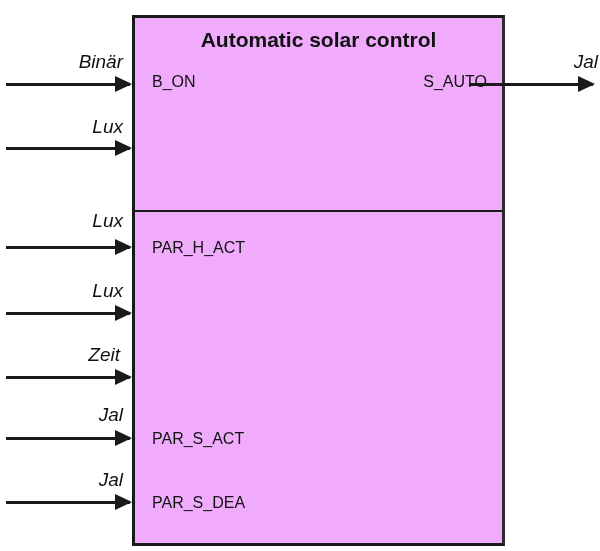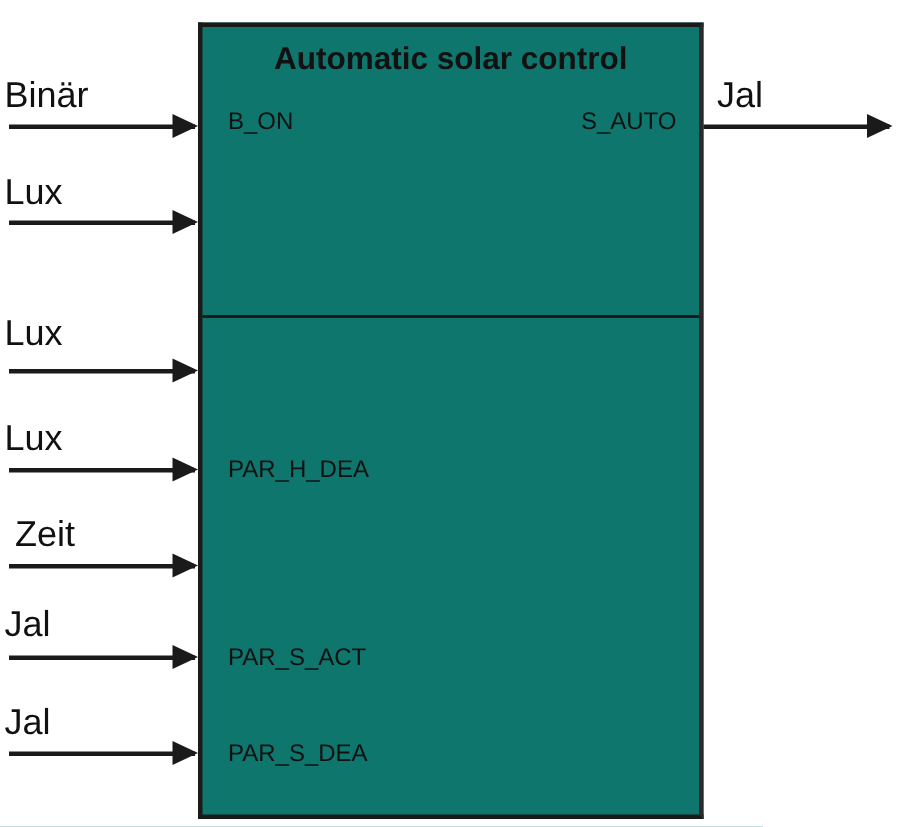--- a/index.html
+++ b/index.html
@@ -1,49 +1,49 @@
 <!DOCTYPE html>
 <html><head>
 <meta charset="utf-8">
 <style>
   html, body { margin: 0; padding: 0; background: #ffffff; }
   body { width: 600px; height: 551px; position: relative; overflow: hidden;
          font-family: "Liberation Sans", "DejaVu Sans", sans-serif; color: #111; }
   .block { position: absolute; left: 132px; top: 15px; width: 331px; height: 525px;
-           border: 3px solid #1a1a1a; border-right-color: #2a2a2a; background: #0f766e; }
+           border: 3px solid #1a1a1a; border-right-color: #2a2a2a; background: #f0abfc; padding-left: 36px; }
   .divider { position: absolute; left: 0; right: 0; top: 192px; height: 0;
              border-top: 2px solid #1a1a1a; }
   .title { position: absolute; left: 0; right: 0; top: 10px; text-align: center;
            font-weight: bold; font-size: 21px; }
   .port { position: absolute; font-size: 16px; line-height: 1; }
   .port.in { left: 17px; }
   .port.out { right: 15px; }
-  .sig { position: absolute; font-size: 24px; line-height: 1; text-align: left; width: 120px; }
+  .sig { position: absolute; font-style: italic; font-size: 19px; line-height: 1; text-align: right; width: 120px; }
   .arrow { position: absolute; height: 3px; background: #1a1a1a; }
   .arrow::after { content: ""; position: absolute; right: -2px; top: -7px;
                   border-left: 17px solid #1a1a1a; border-top: 8px solid transparent; border-bottom: 8px solid transparent; }
 </style>
 </head>
 <body>
 
 <div class="block">
   <div class="title">Automatic solar control</div>
   <div class="port in" style="top:56px">B_ON</div>
   <div class="port out" style="top:56px">S_AUTO</div>
   <div class="divider"></div>
-  <div class="port in" style="top:288px">PAR_H_DEA</div>
+  <div class="port in" style="top:222px">PAR_H_ACT</div>
   <div class="port in" style="top:477px">PAR_S_DEA</div>
   <div class="port in" style="top:413px">PAR_S_ACT</div>
 </div>
 
 <div class="sig" style="left:3px;top:52px">Binär</div>
 <div class="sig" style="left:3px;top:117px">Lux</div>
 <div class="sig" style="left:3px;top:211px">Lux</div>
 <div class="sig" style="left:3px;top:281px">Lux</div>
-<div class="sig" style="left:10px;top:345px">Zeit</div>
+<div class="sig" style="left:0;top:345px">Zeit</div>
 <div class="sig" style="left:3px;top:405px">Jal</div>
 <div class="sig" style="left:3px;top:470px">Jal</div>
 
 <div class="arrow" style="left:6px;top:83px;width:124px"></div>
 <div class="arrow" style="left:6px;top:147px;width:124px"></div>
 <div class="arrow" style="left:6px;top:246px;width:124px"></div>
 <div class="arrow" style="left:6px;top:312px;width:124px"></div>
 <div class="arrow" style="left:6px;top:376px;width:124px"></div>
 <div class="arrow" style="left:6px;top:437px;width:124px"></div>
 <div class="arrow" style="left:6px;top:501px;width:124px"></div>

